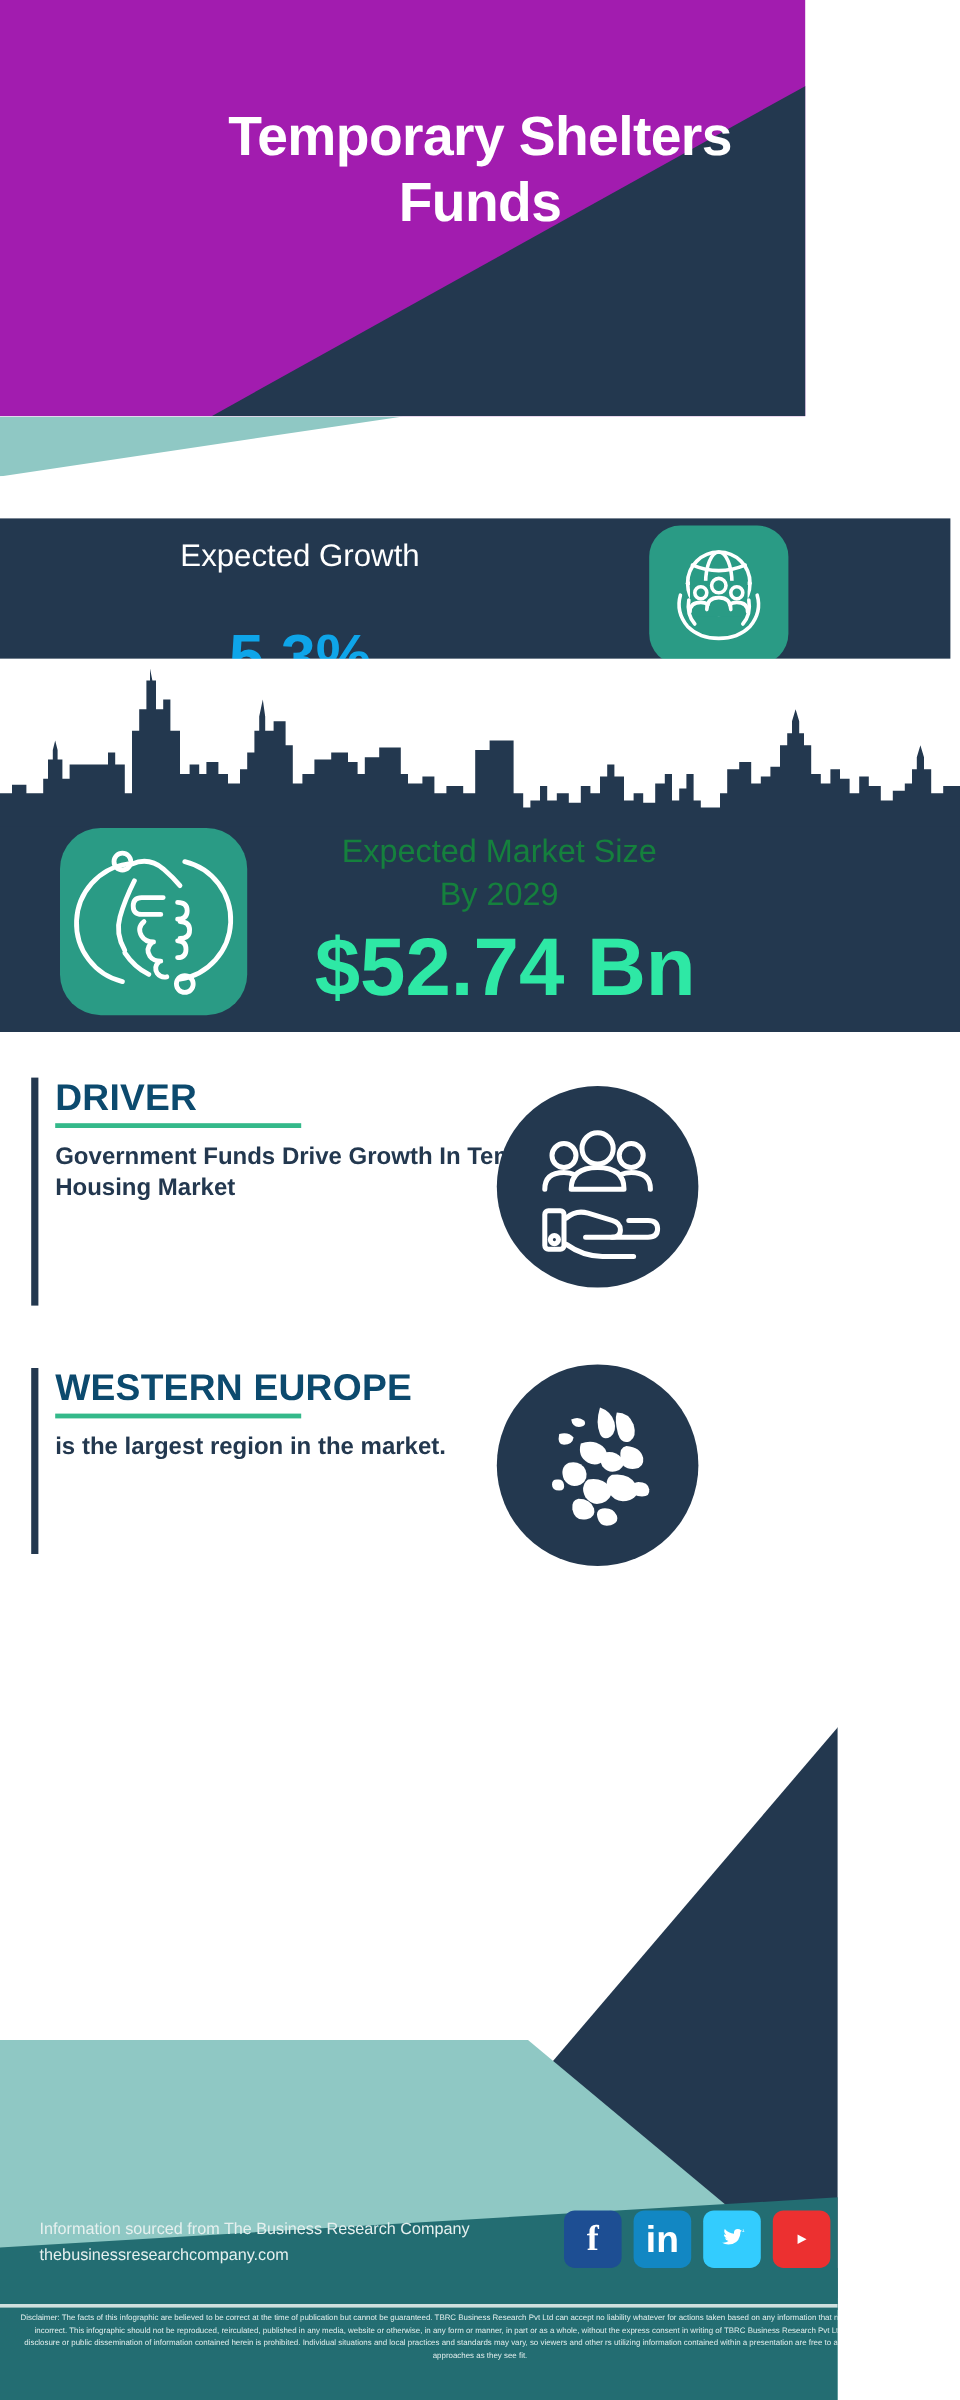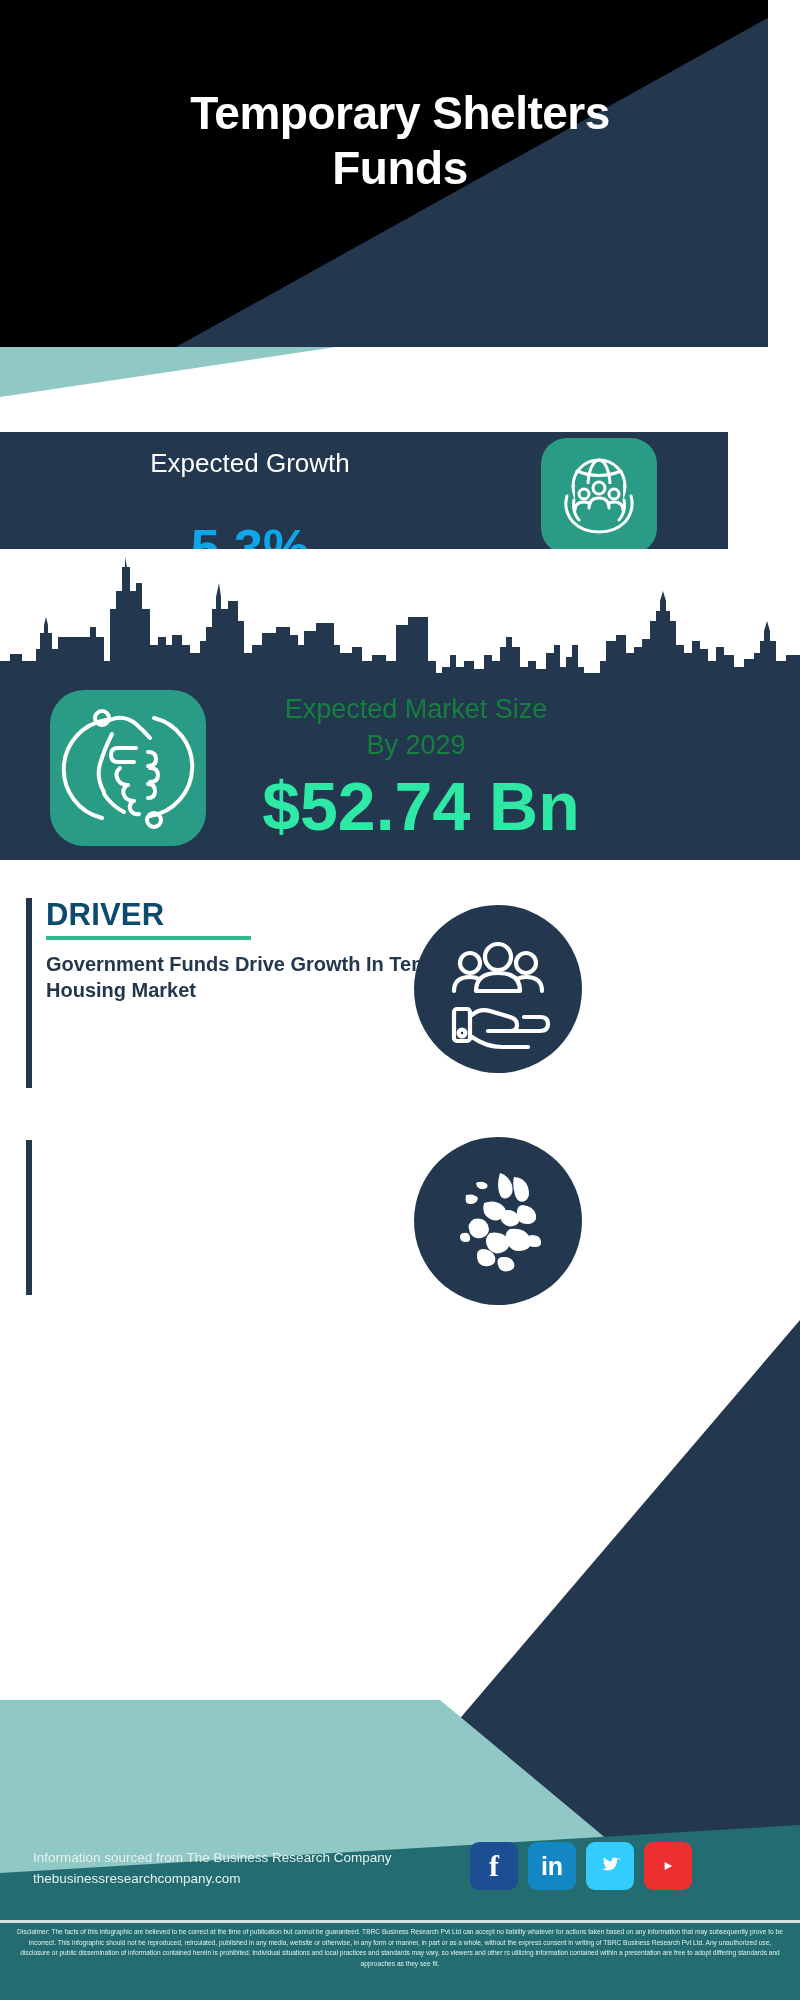--- a/index.html
+++ b/index.html
@@ -7,22 +7,22 @@
   .page {
     position:relative;
     width:800px;
     height:2000px;
     overflow:hidden;
     background:#ffffff;
   }
 
   
   .header {
-    position:absolute; left:0; top:0; width:768px; height:347px;
-    background:#000000;
+    position:absolute; left:0; top:0; width:671px; height:347px;
+    background:#a21caf;
     overflow:hidden;
   }
   .header-dark-wedge {
     position:absolute; left:0; top:0; width:800px; height:347px;
     background:#23384f;
     clip-path: polygon(100% 0, 100% 100%, 22% 100%, 100% 0);
   }
   .header-title {
     position:absolute; left:0; top:86px; width:800px;
     text-align:center;
@@ -40,21 +40,21 @@
     background:#ffffff; overflow:hidden;
   }
   .under-header-teal {
     position:absolute; left:0; top:0; width:800px; height:50px;
     background:#8fc8c4;
     clip-path: polygon(0 0, 42% 0, 0 100%);
   }
 
   
   .growth {
-    position:absolute; left:0; top:432px; width:728px; height:117px;
+    position:absolute; left:0; top:432px; width:792px; height:117px;
     background:#23384f;
   }
   .growth-text {
     position:absolute; left:30px; top:14px; width:440px;
     text-align:center; color:#ffffff;
     font-size:26px; line-height:1.32;
   }
   .growth-value {
     position:absolute; left:30px; top:90px; width:440px;
     text-align:center;
@@ -125,21 +125,21 @@
   }
   .circle-icon {
     position:absolute;
     width:168px; height:168px;
     background:#23384f;
     border-radius:50%;
   }
 
   
   .footer {
-    position:absolute; left:0; top:1320px; width:800px; height:680px;
+    position:absolute; left:0; top:1320px; width:698px; height:680px;
     background:#ffffff; overflow:hidden;
   }
   .footer-dark-wedge {
     position:absolute; left:0; top:0; width:800px; height:600px;
     background:#23384f;
     clip-path: polygon(100% 0, 100% 100%, 36% 100%);
   }
   .footer-light-teal {
     position:absolute; left:0; top:380px; width:800px; height:300px;
     background:#8fc8c4;
@@ -166,21 +166,21 @@
   .soc {
     width:48px; height:48px; border-radius:9px;
     display:flex; align-items:center; justify-content:center;
   }
   .soc-fb { background:#1d4e93; }
   .soc-li { background:#1287c3; }
   .soc-tw { background:#33ccfe; }
   .soc-yt { background:#ec3030; }
   .soc span { color:#ffffff; font-weight:bold; }
   .soc-fb span { font-size:30px; line-height:1; font-family:"Liberation Serif", serif; }
-  .soc-li span { font-size:25px; line-height:1; }
+  .soc-li span { font-size:31px; line-height:1; }
   .disclaimer-sep {
     position:absolute; left:0; top:600px; width:800px; height:3px;
     background:#cfe0de; z-index:10;
   }
   .disclaimer {
     position:absolute; left:14px; top:607px; width:772px;
     color:#e2eeed; font-size:6.6px; line-height:1.62;
     text-align:center; z-index:10;
   }
 </style>
@@ -292,20 +292,25 @@
           <circle cx="48" cy="128" r="3.4"></circle>
           <path d="M58 110 q8-7 18-4 l20 6 q7 2 7 8 q0 6-7 6 h-22"></path>
           <path d="M96 126 h30 q8 0 8-7 q0-7-8-7 h-16"></path>
           <path d="M58 132 q14 10 30 10 h26"></path>
         </g>
       </svg>
     </div>
 
     <div class="card" style="top:280px; height:155px;">
       <div class="card-bar"></div>
+      <div class="card-inner">
+        <div class="card-title">WESTERN EUROPE</div>
+        <div class="card-rule"></div>
+        <div class="card-body">is the largest region in the market.</div>
+      </div>
     </div>
 
     <div class="circle-icon" style="left:414px; top:277px;">
       <svg width="168" height="168" viewBox="0 0 168 168" aria-hidden="true">
         <g fill="#ffffff">
           <path d="M62 46 q6-3 11 1 q2 4-3 5 q-7 1-8-6z"></path>
           <path d="M52 58 q8-2 12 3 q-1 6-8 6 q-6 0-4-9z"></path>
           <path d="M86 36 q9 3 12 12 q2 8-3 12 q-6 4-9-2 q-4-9 0-22z"></path>
           <path d="M100 40 q10 0 14 10 q3 10-3 14 q-7 3-10-6 q-3-12-1-18z"></path>
           <path d="M70 66 q10-4 18 2 q6 5 2 11 q-6 7-14 3 q-9-5-6-16z"></path>

